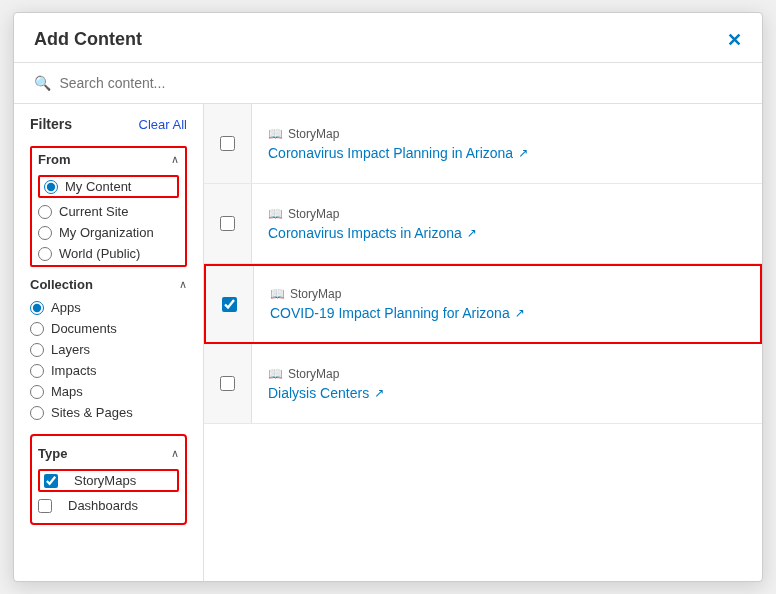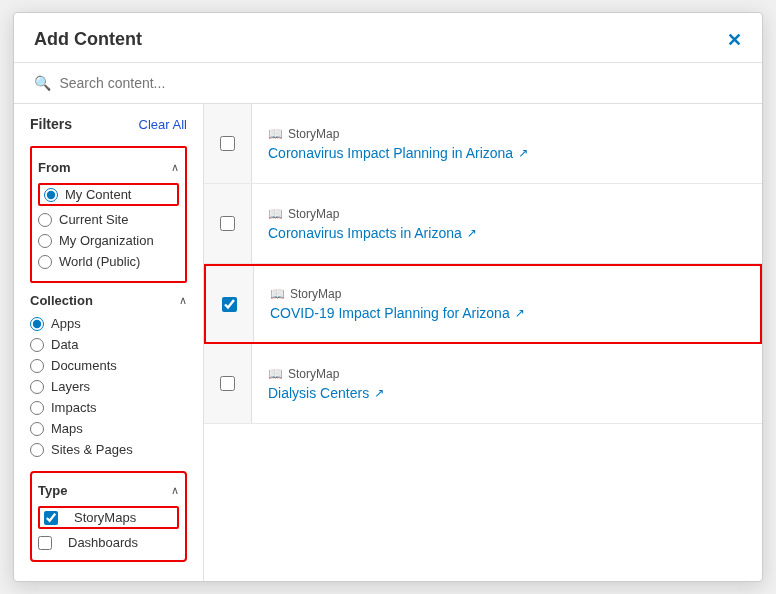--- a/index.html
+++ b/index.html
@@ -205,21 +205,21 @@
       align-items: center;
       gap: 5px;
       cursor: pointer;
     }
     .external-link-icon {
       font-size: 12px;
       color: #0079c1;
     }
     .section-from {
       border: 2px solid #e00;
-      padding: 12px 6px;
+      padding: 4px 6px;
       border-radius: 2px;
       margin-bottom: 10px;
     }
     .type-section {
       border: 2px solid #e00;
       padding: 10px 6px;
       border-radius: 4px;
       margin-top: 8px;
     }
   </style>
@@ -276,24 +276,20 @@
           <span class="section-title">Collection</span>
           <span class="chevron">∧</span>
         </div>
         <div class="radio-group">
           <label class="radio-item">
             <input type="radio" name="collection" checked="" style="">
             <span>Apps</span>
           </label>
           <label class="radio-item">
             <input type="radio" name="collection" style="">
-            <span>Data</span>
-          </label>
-          <label class="radio-item">
-            <input type="radio" name="collection" style="">
             <span>Documents</span>
           </label>
           <label class="radio-item">
             <input type="radio" name="collection" style="">
             <span>Layers</span>
           </label>
           <label class="radio-item">
             <input type="radio" name="collection" style="">
             <span>Impacts</span>
           </label>

